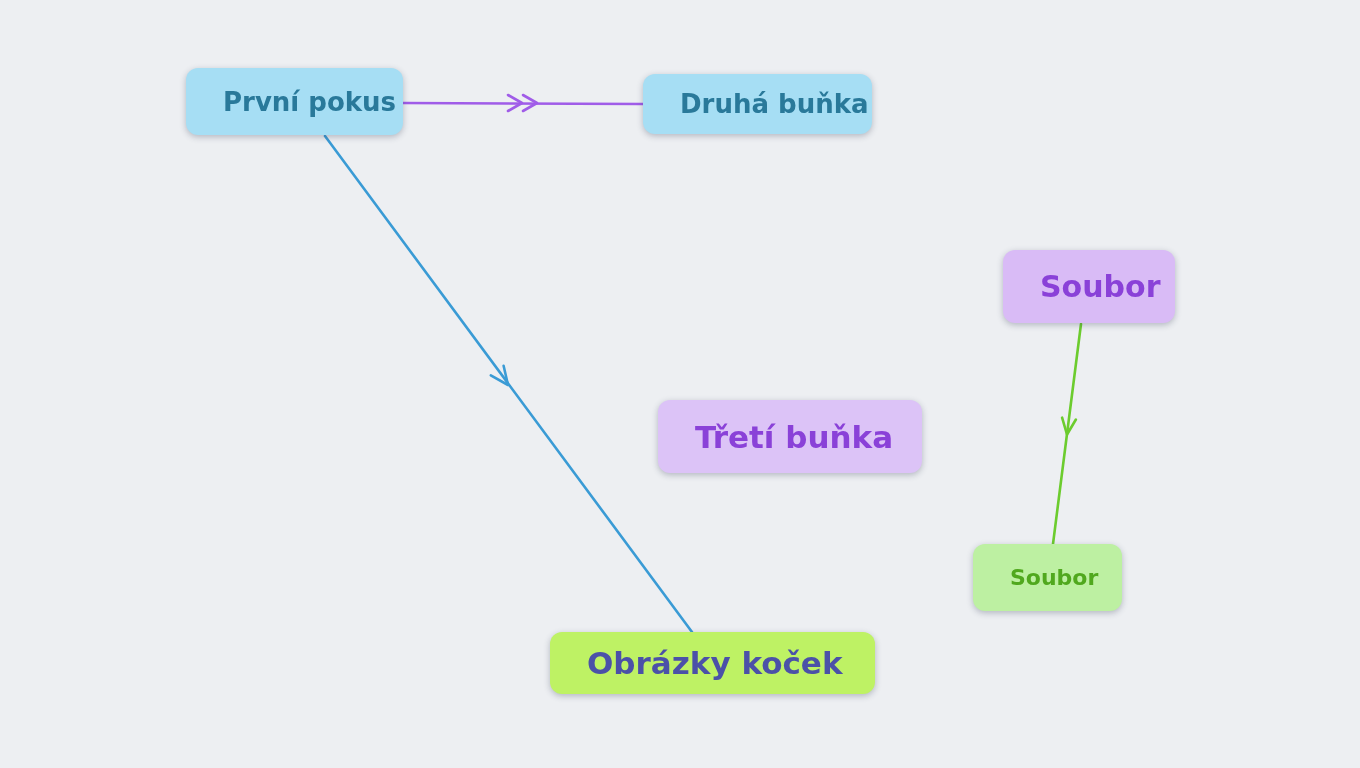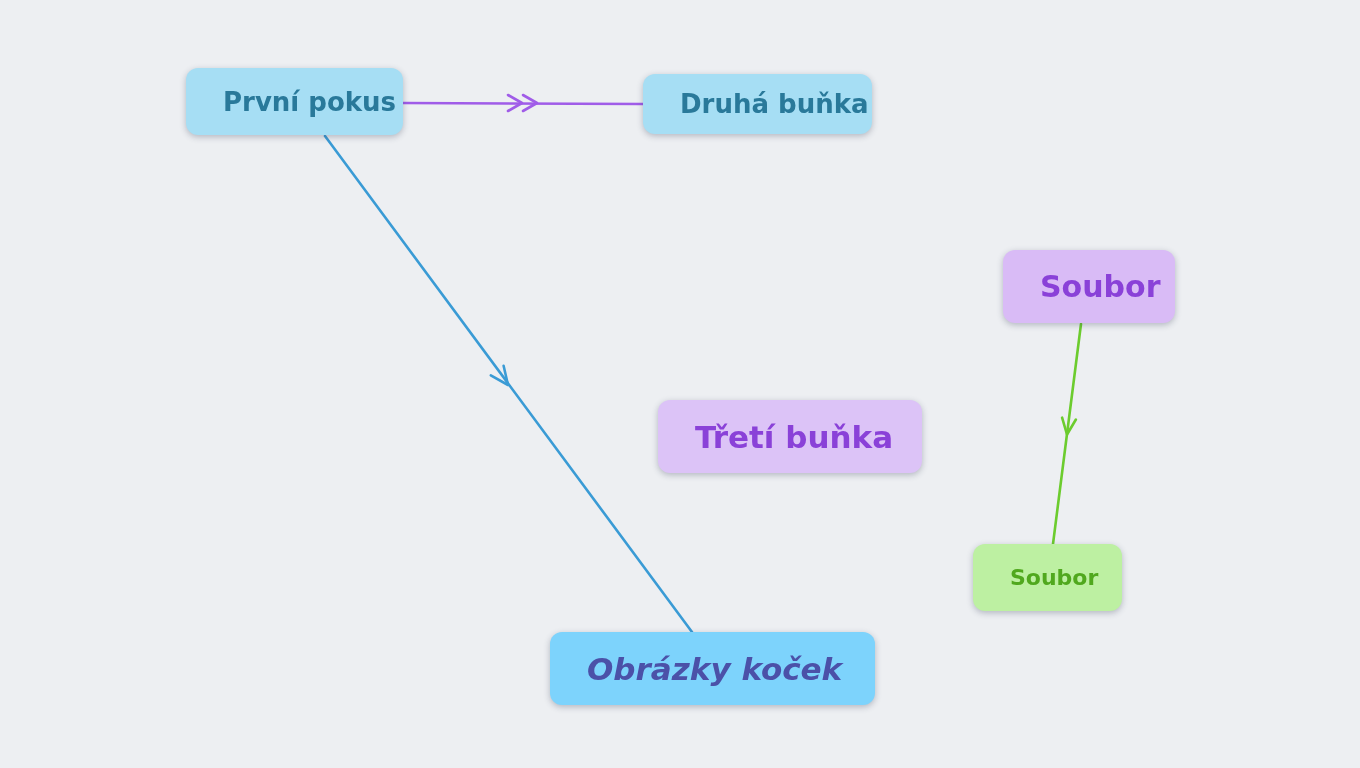--- a/index.html
+++ b/index.html
@@ -32,21 +32,21 @@
     padding-left: 37px;
   }
 
   
   .n-prvni   { left: 186px; top:  68px; width: 217px; height: 67px; background: #a6def4; color: #29799a; font-size: 26px; }
   .n-druha   { left: 643px; top:  74px; width: 229px; height: 60px; background: #a6def4; color: #29799a; font-size: 26px; }
   .n-novy    { left: 952px; top:  64px; width: 178px; height: 66px; background: #82d9c3; color: #147a60; font-size: 26px; }
   .n-odkaz   { left: 1003px; top: 250px; width: 172px; height: 73px; background: #d9bbf6; color: #8a41d8; font-size: 30px; }
   .n-treti   { left: 658px; top: 400px; width: 264px; height: 73px; background: #dcc3f7; color: #8a41d8; font-size: 31px; }
   .n-soubor  { left: 973px; top: 544px; width: 149px; height: 67px; background: #bdf0a2; color: #50a81e; font-size: 22px; }
-  .n-obrazky { left: 550px; top: 632px; width: 325px; height: 73px; background: #7dd3fc; color: #4b51a8; font-size: 31px; font-style: italic; }
+  .n-obrazky { left: 550px; top: 632px; width: 325px; height: 62px; background: #bef264; color: #4b51a8; font-size: 31px; }
 
   .edge line, .edge polyline {
     fill: none;
     stroke-width: 2.6px;
     stroke-linecap: round;
     stroke-linejoin: round;
   }
 </style>
 </head>
 <body>

